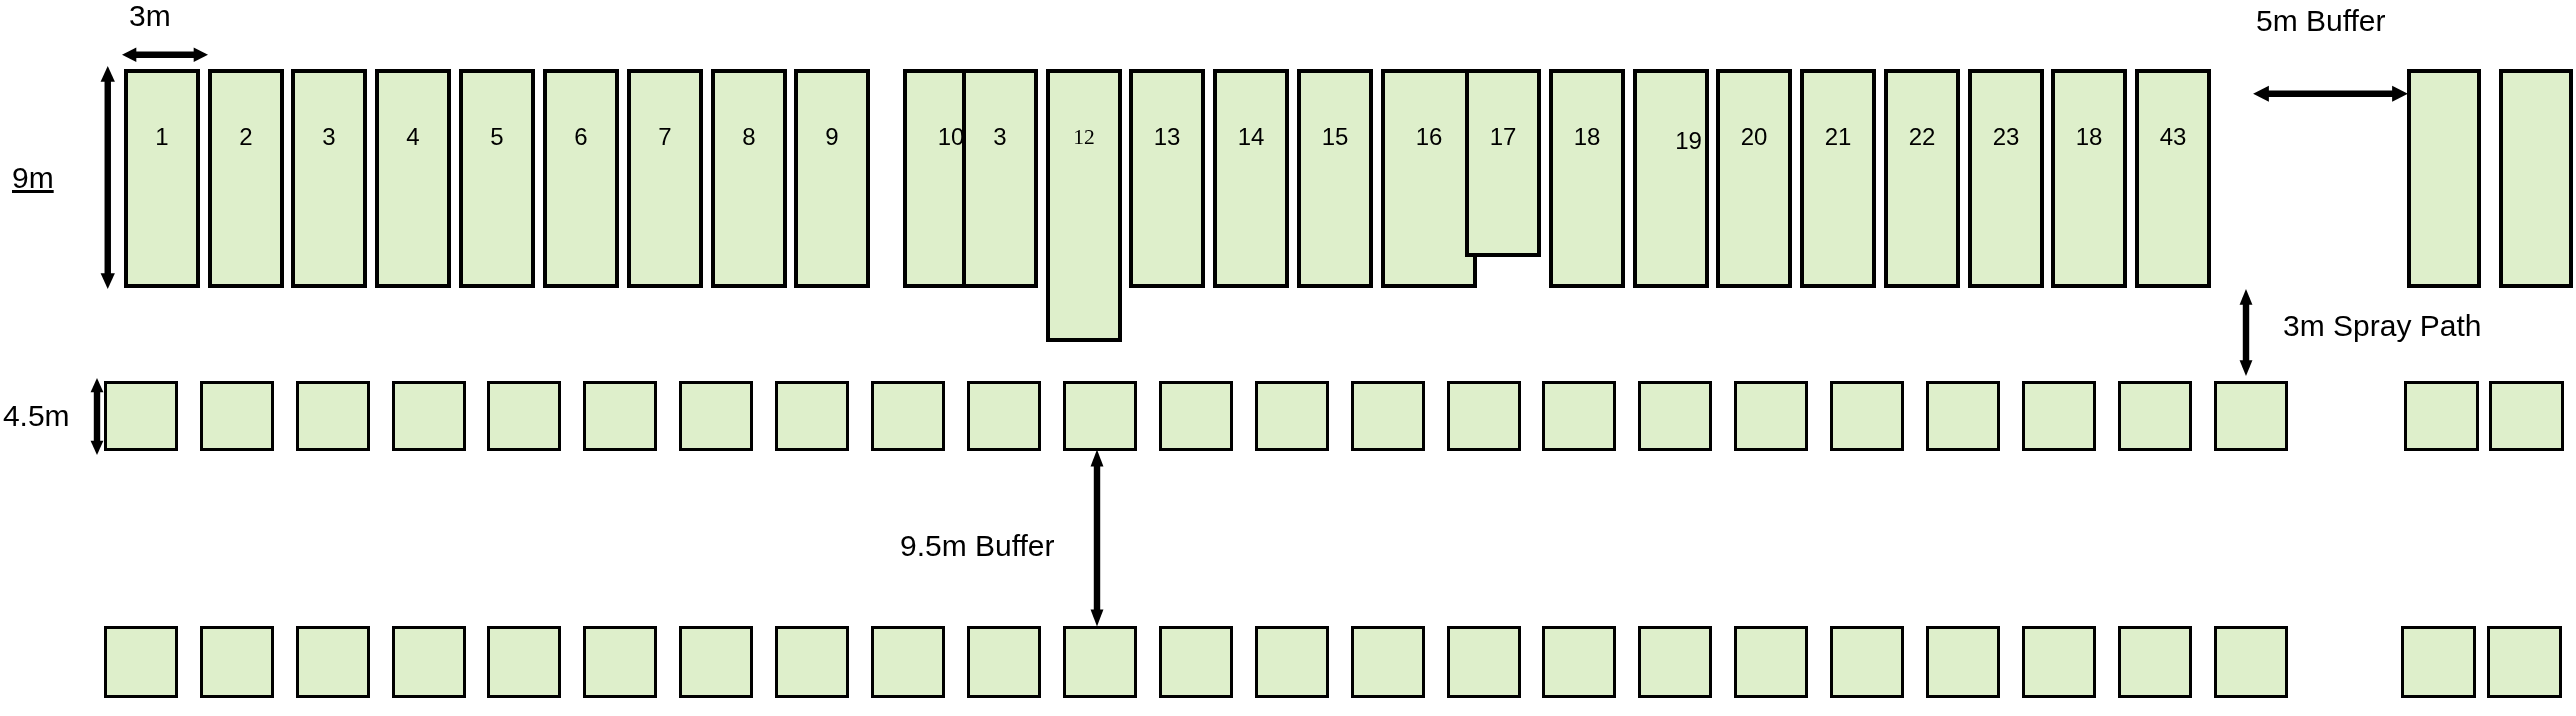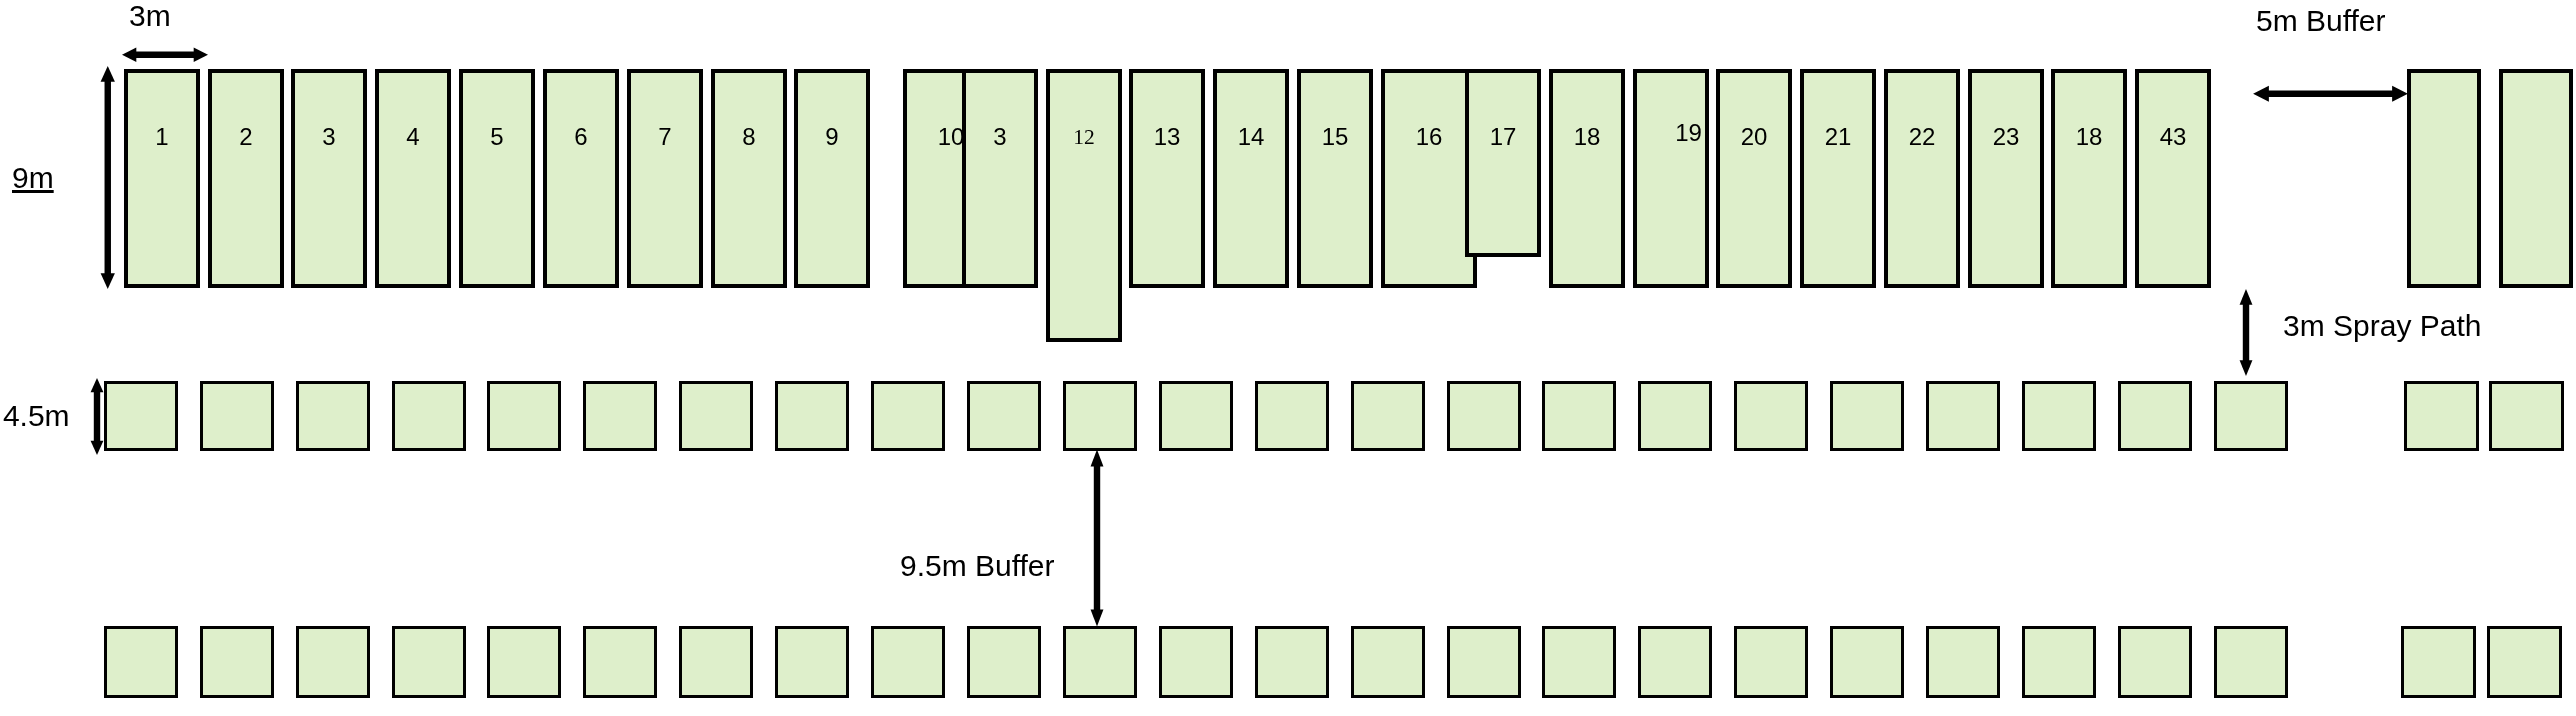--- a/index.html
+++ b/index.html
@@ -58,21 +58,21 @@
   </svg>
 
   <div class="dim-text" id="lbl-spray" style="left:2283px;top:311px;">3m Spray Path</div>
 
   <svg class="arrow-svg" style="left:2236px;top:289px;width:20px;height:87px;" viewBox="0 0 28 122">
     <line x1="14" y1="12" x2="14" y2="110"></line>
     <polygon points="14,0 5,22 23,22"></polygon>
     <polygon points="14,122 5,100 23,100"></polygon>
   </svg>
 
-  <div class="dim-text" id="lbl-95m" style="left:900px;top:531px;margin-top:20px;">9.5m Buffer</div>
+  <div class="dim-text" id="lbl-95m" style="left:900px;top:531px;">9.5m Buffer</div>
 
   <svg class="arrow-svg" style="left:1087px;top:449px;width:20px;height:178px;" viewBox="0 0 28 248">
     <line x1="14" y1="14" x2="14" y2="234"></line>
     <polygon points="14,0 5,24 23,24"></polygon>
     <polygon points="14,248 5,224 23,224"></polygon>
   </svg>
 
   <div id="plots-layer">
       <div class="plot" style="left: 124px; top: 69px; width: 76px; height: 219px;">
         <span class="plot-label" style="top: 52px;">1</span>
@@ -122,21 +122,21 @@
       <div class="plot" style="left: 1381px; top: 69px; width: 96px; height: 219px;">
         <span class="plot-label" style="top: 52px;">16</span>
       </div>
       <div class="plot" style="left: 1465px; top: 69px; width: 76px; height: 188px;">
         <span class="plot-label" style="top: 52px;">17</span>
       </div>
       <div class="plot" style="left: 1549px; top: 69px; width: 76px; height: 219px;">
         <span class="plot-label" style="top: 52px;">18</span>
       </div>
       <div class="plot" style="left: 1633px; top: 69px; width: 76px; height: 219px;">
-        <span class="plot-label" style="top: 48px; margin-left: 35px;">19</span>
+        <span class="plot-label" style="top: 56px; margin-left: 35px;">19</span>
       </div>
       <div class="plot" style="left: 1716px; top: 69px; width: 76px; height: 219px;">
         <span class="plot-label" style="top: 52px;">20</span>
       </div>
       <div class="plot" style="left: 1800px; top: 69px; width: 76px; height: 219px;">
         <span class="plot-label" style="top: 52px;">21</span>
       </div>
       <div class="plot" style="left: 1884px; top: 69px; width: 76px; height: 219px;">
         <span class="plot-label" style="top: 52px;">22</span>
       </div>

